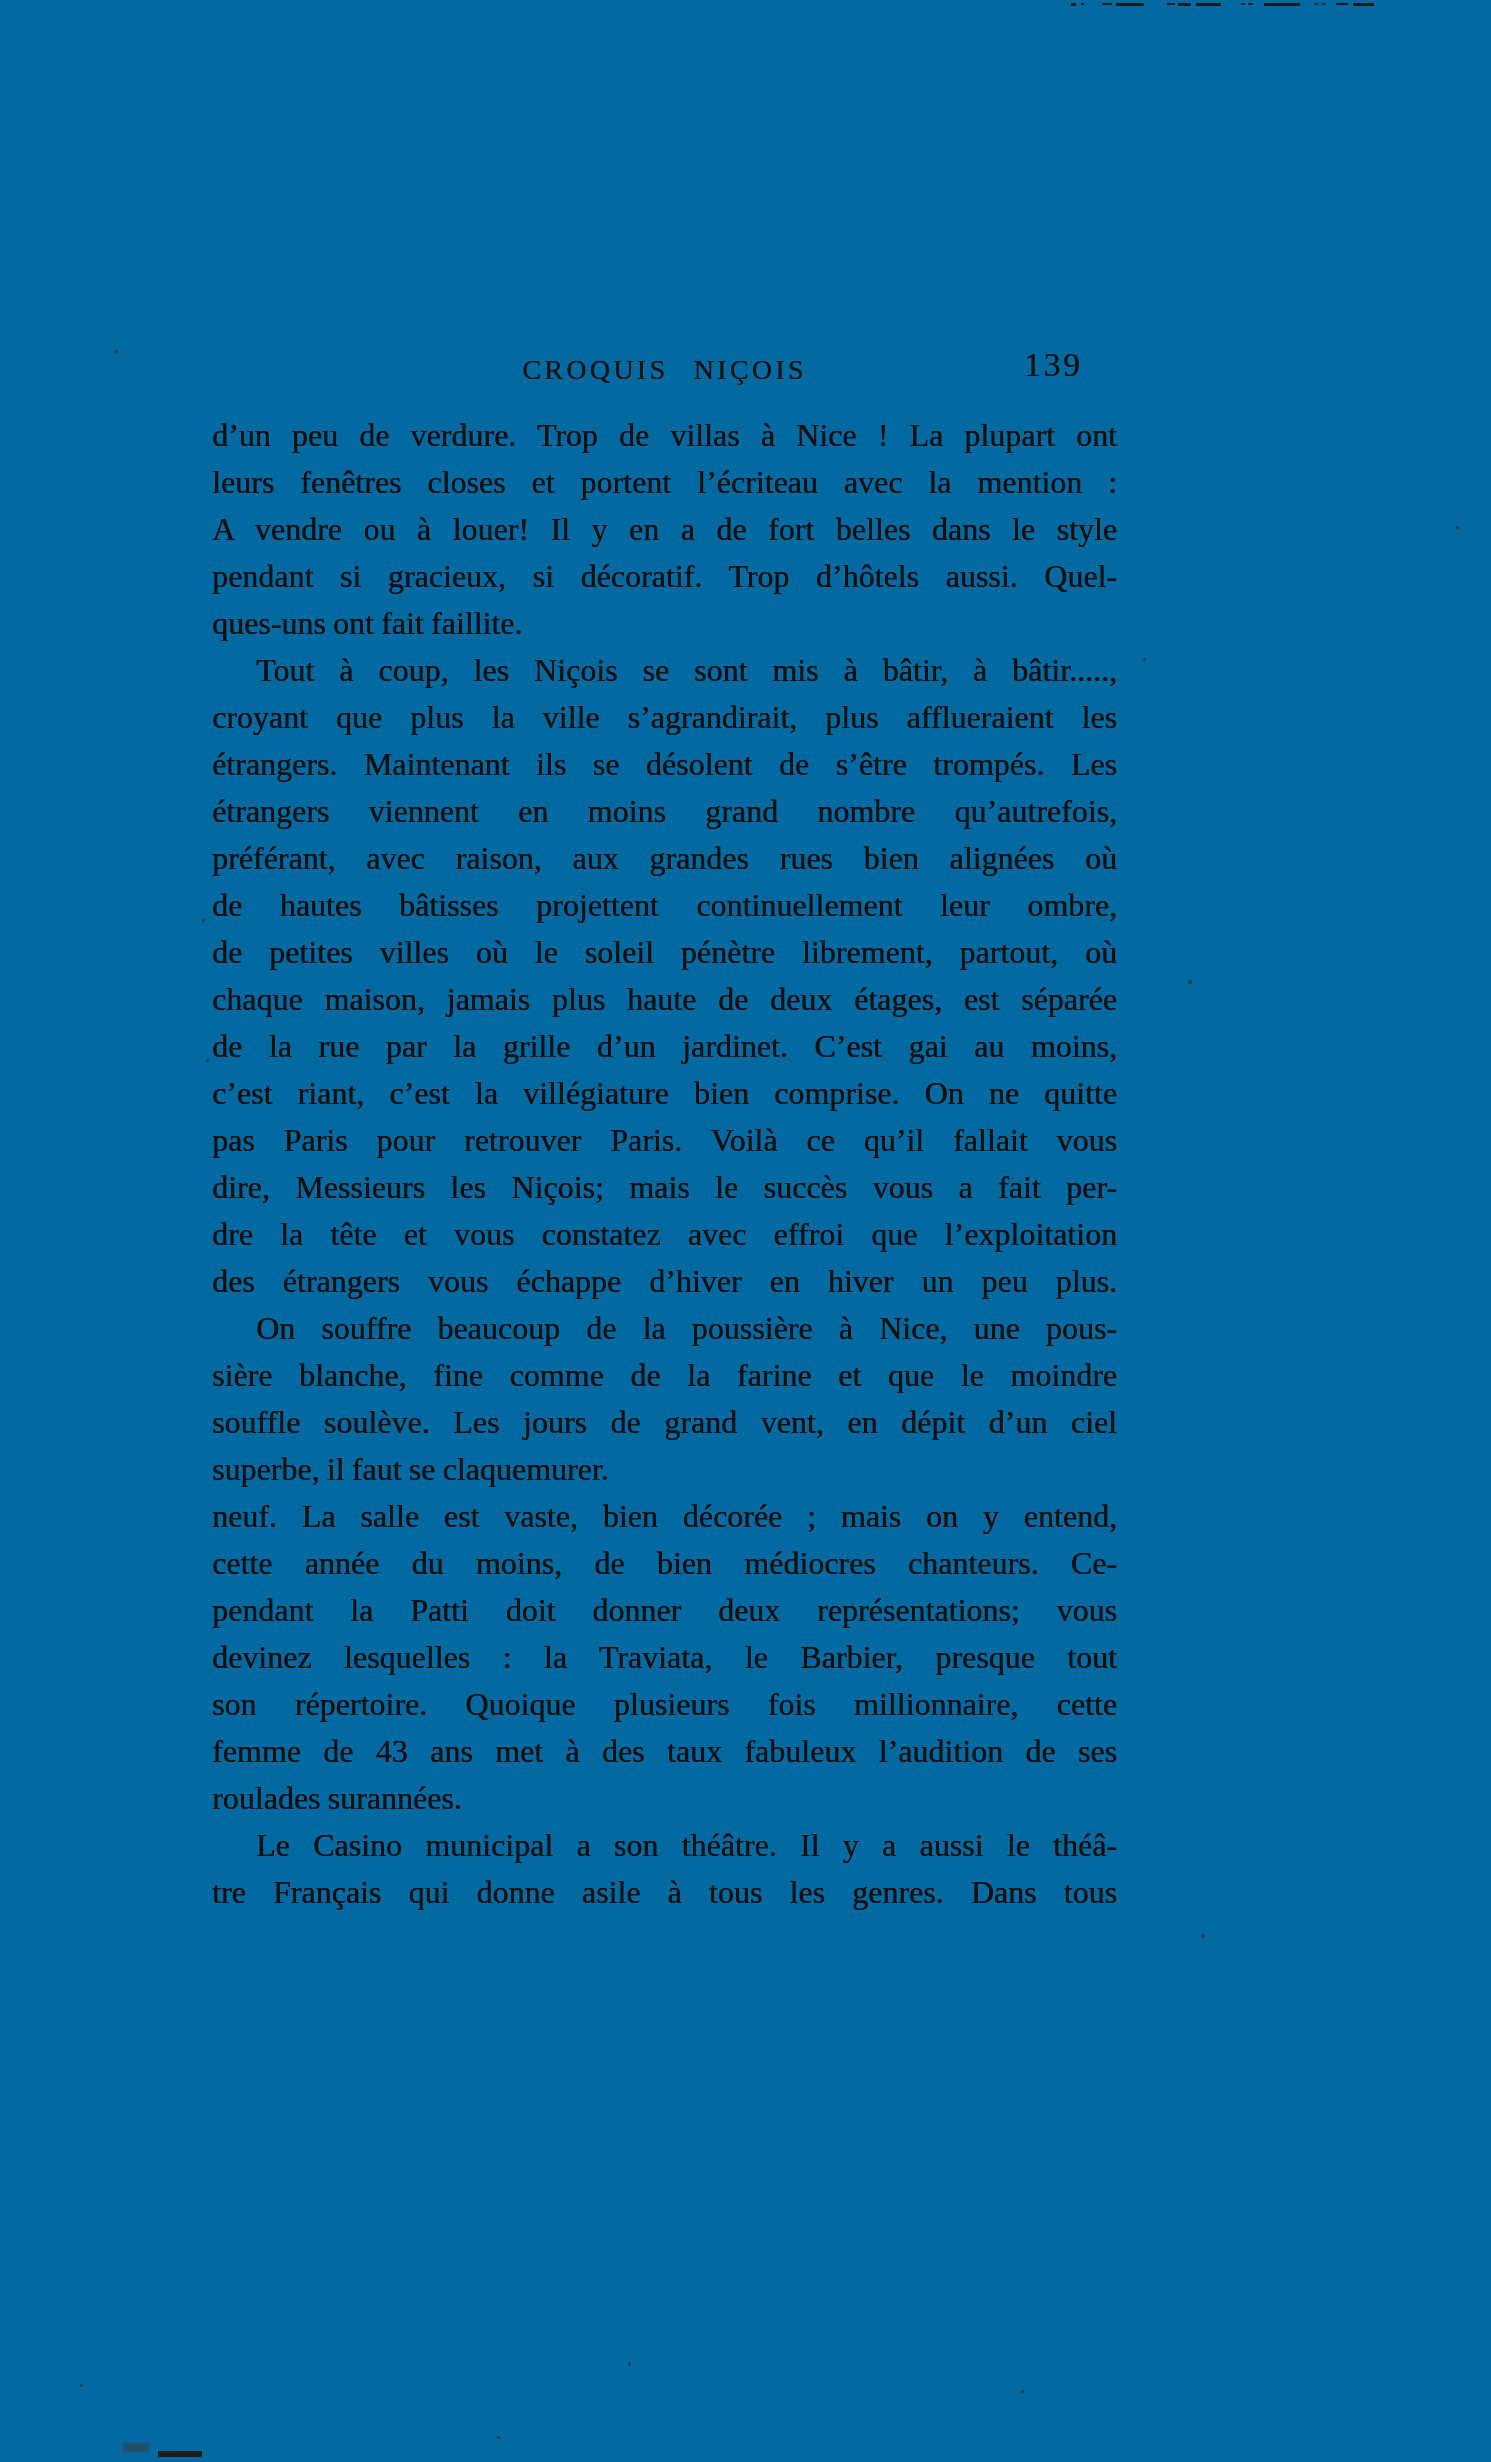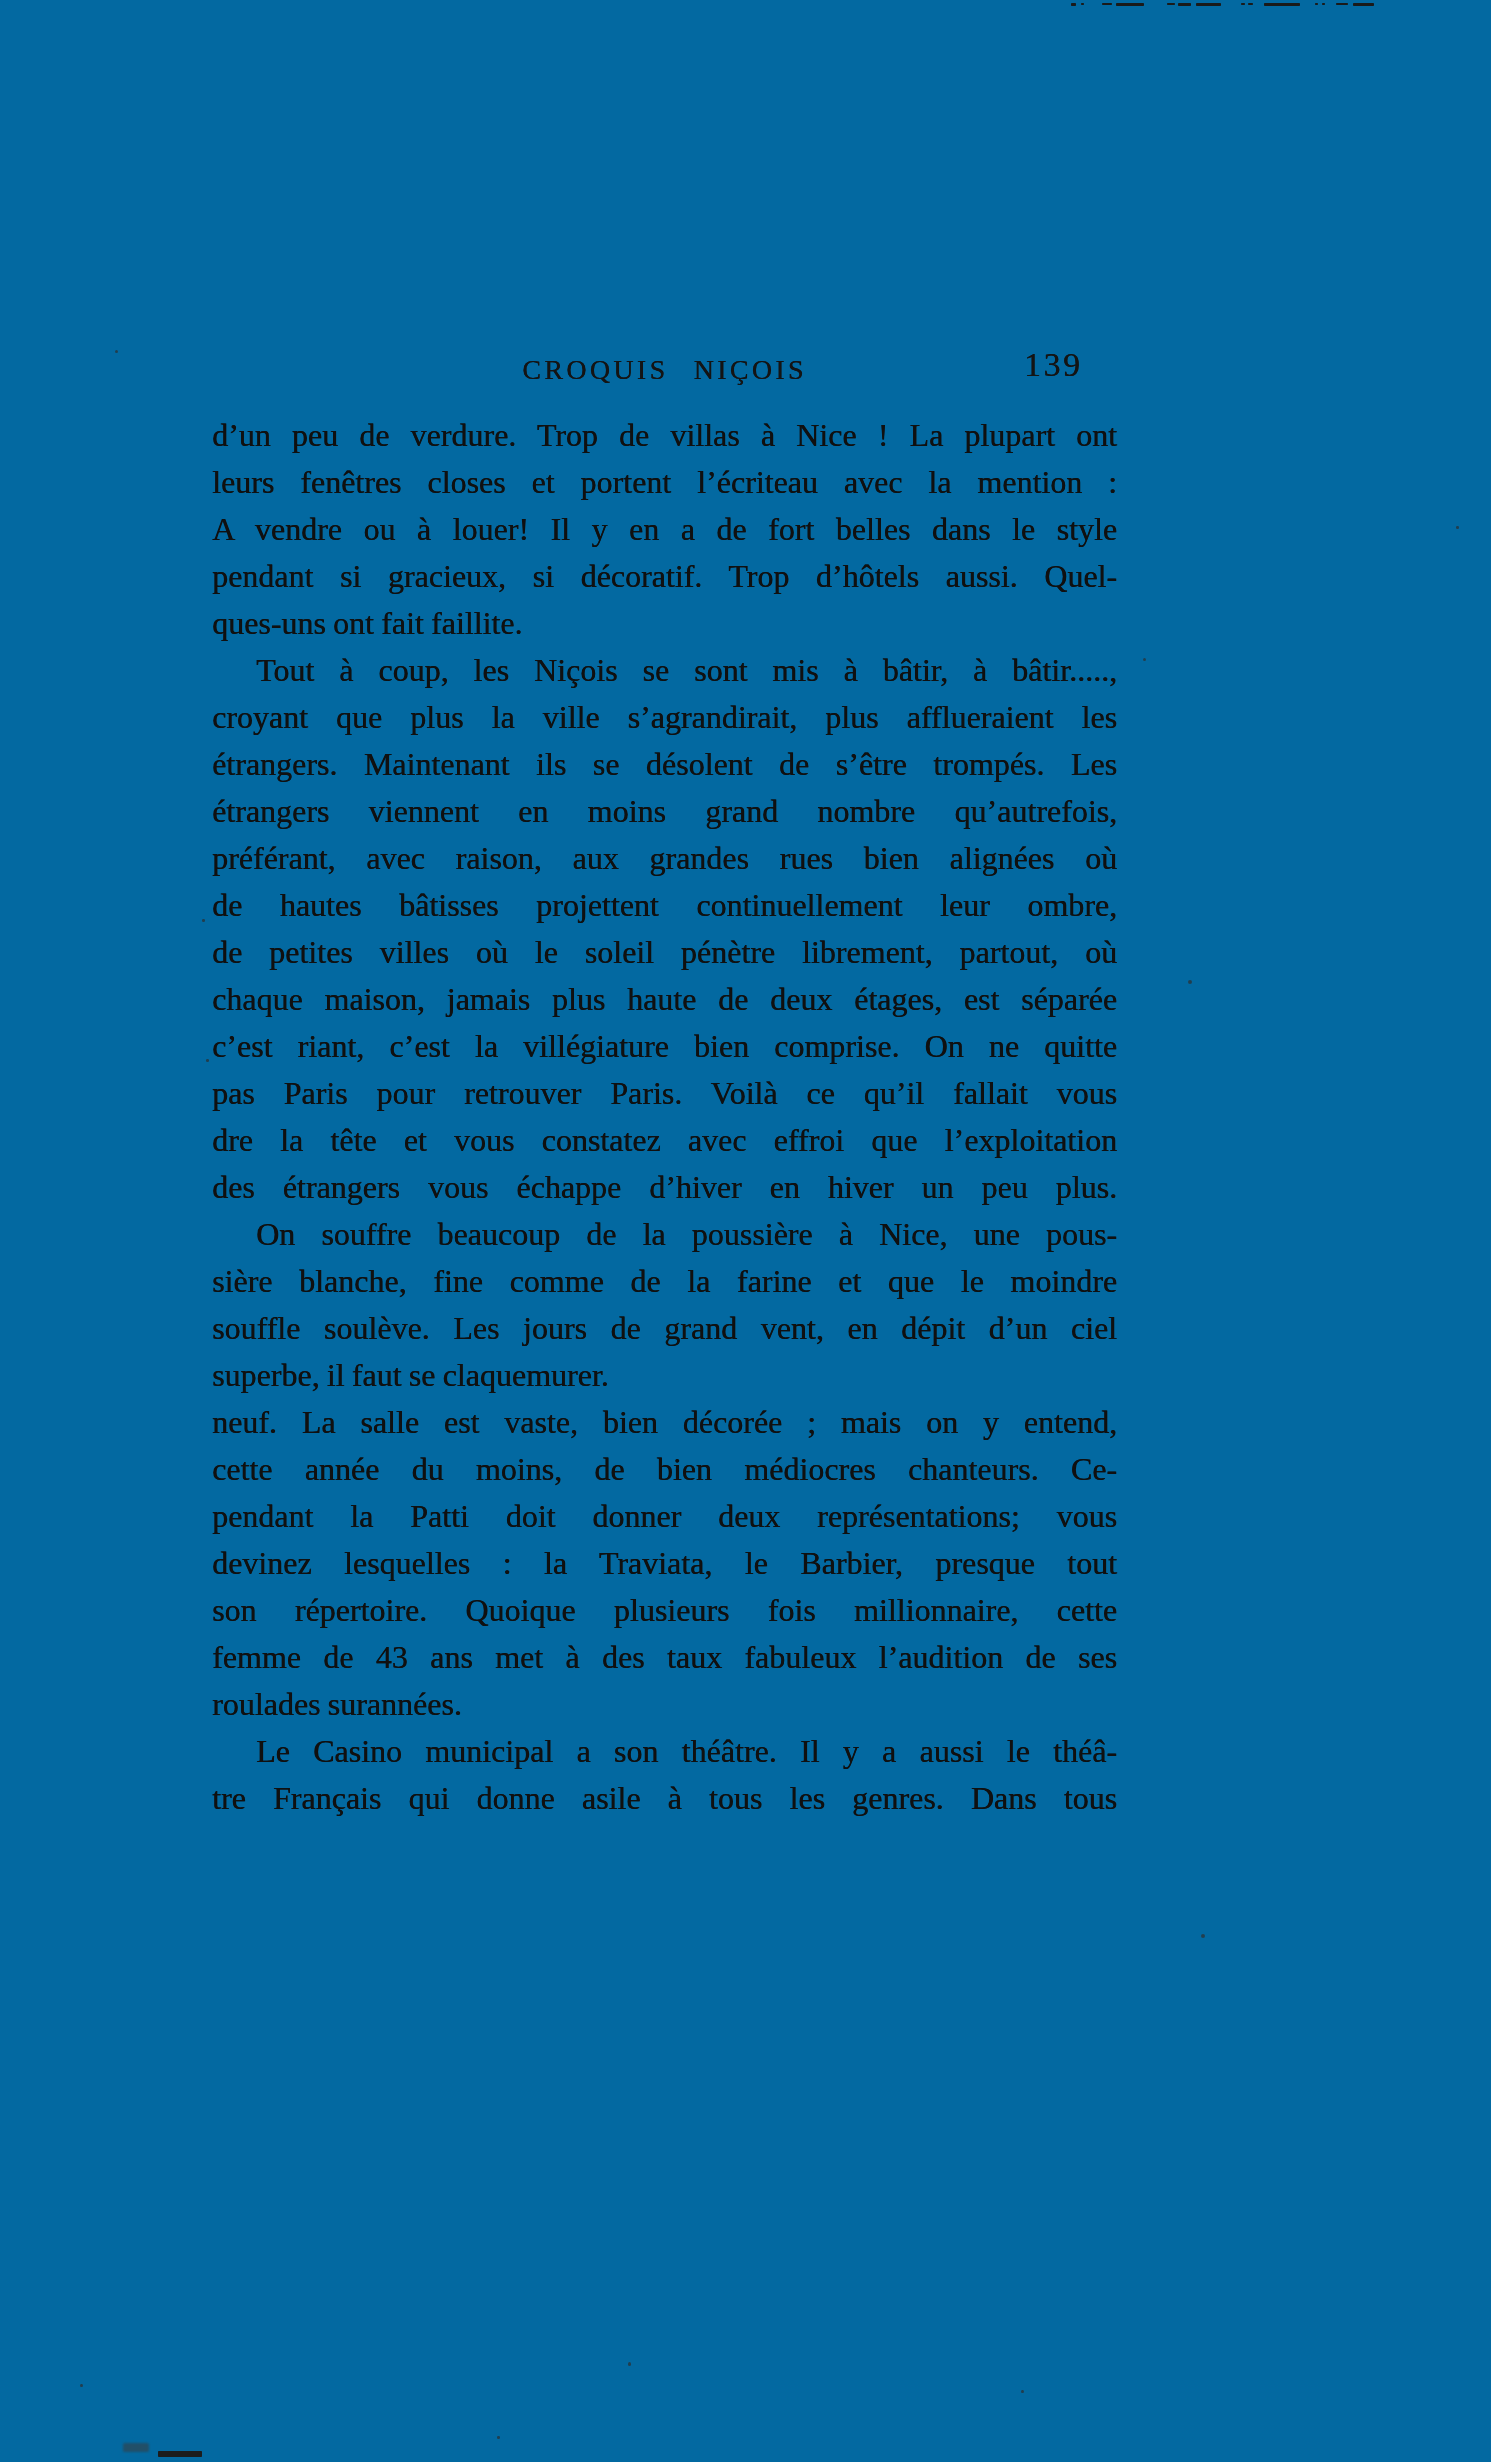--- a/index.html
+++ b/index.html
@@ -69,22 +69,24 @@
       <div class="line"><span>pendant si gracieux, si décoratif. Trop d’hôtels aussi. Quel-</span></div>
       <div class="line short"><span>ques-uns ont fait faillite.</span></div>
       <div class="line indent"><span>Tout à coup, les Niçois se sont mis à bâtir, à bâtir.....,</span></div>
       <div class="line"><span>croyant que plus la ville s’agrandirait, plus afflueraient les</span></div>
       <div class="line"><span>étrangers. Maintenant ils se désolent de s’être trompés. Les</span></div>
       <div class="line"><span>étrangers viennent en moins grand nombre qu’autrefois,</span></div>
       <div class="line"><span>préférant, avec raison, aux grandes rues bien alignées où</span></div>
       <div class="line"><span>de hautes bâtisses projettent continuellement leur ombre,</span></div>
       <div class="line"><span>de petites villes où le soleil pénètre librement, partout, où</span></div>
       <div class="line"><span>chaque maison, jamais plus haute de deux étages, est séparée</span></div>
+      <div class="line"><span>de la rue par la grille d’un jardinet. C’est gai au moins,</span></div>
       <div class="line"><span>c’est riant, c’est la villégiature bien comprise. On ne quitte</span></div>
       <div class="line"><span>pas Paris pour retrouver Paris. Voilà ce qu’il fallait vous</span></div>
+      <div class="line"><span>dire, Messieurs les Niçois; mais le succès vous a fait per-</span></div>
       <div class="line"><span>dre la tête et vous constatez avec effroi que l’</span><span class="it">exploitation</span></div>
       <div class="line"><span>des étrangers vous échappe d’hiver en hiver un peu plus.</span></div>
       <div class="line indent"><span>On souffre beaucoup de la poussière à Nice, une pous-</span></div>
       <div class="line"><span>sière blanche, fine comme de la farine et que le moindre</span></div>
       <div class="line"><span>souffle soulève. Les jours de grand vent, en dépit d’un ciel</span></div>
       <div class="line short"><span>superbe, il faut se claquemurer.</span></div>
       <div class="line"><span>neuf. La salle est vaste, bien décorée ; mais on y entend,</span></div>
       <div class="line"><span>cette année du moins, de bien médiocres chanteurs. Ce-</span></div>
       <div class="line"><span>pendant la Patti doit donner deux représentations; vous</span></div>
       <div class="line"><span>devinez lesquelles : la </span><span class="it">Traviata</span><span>, le </span><span class="it">Barbier</span><span>, presque tout</span></div>

